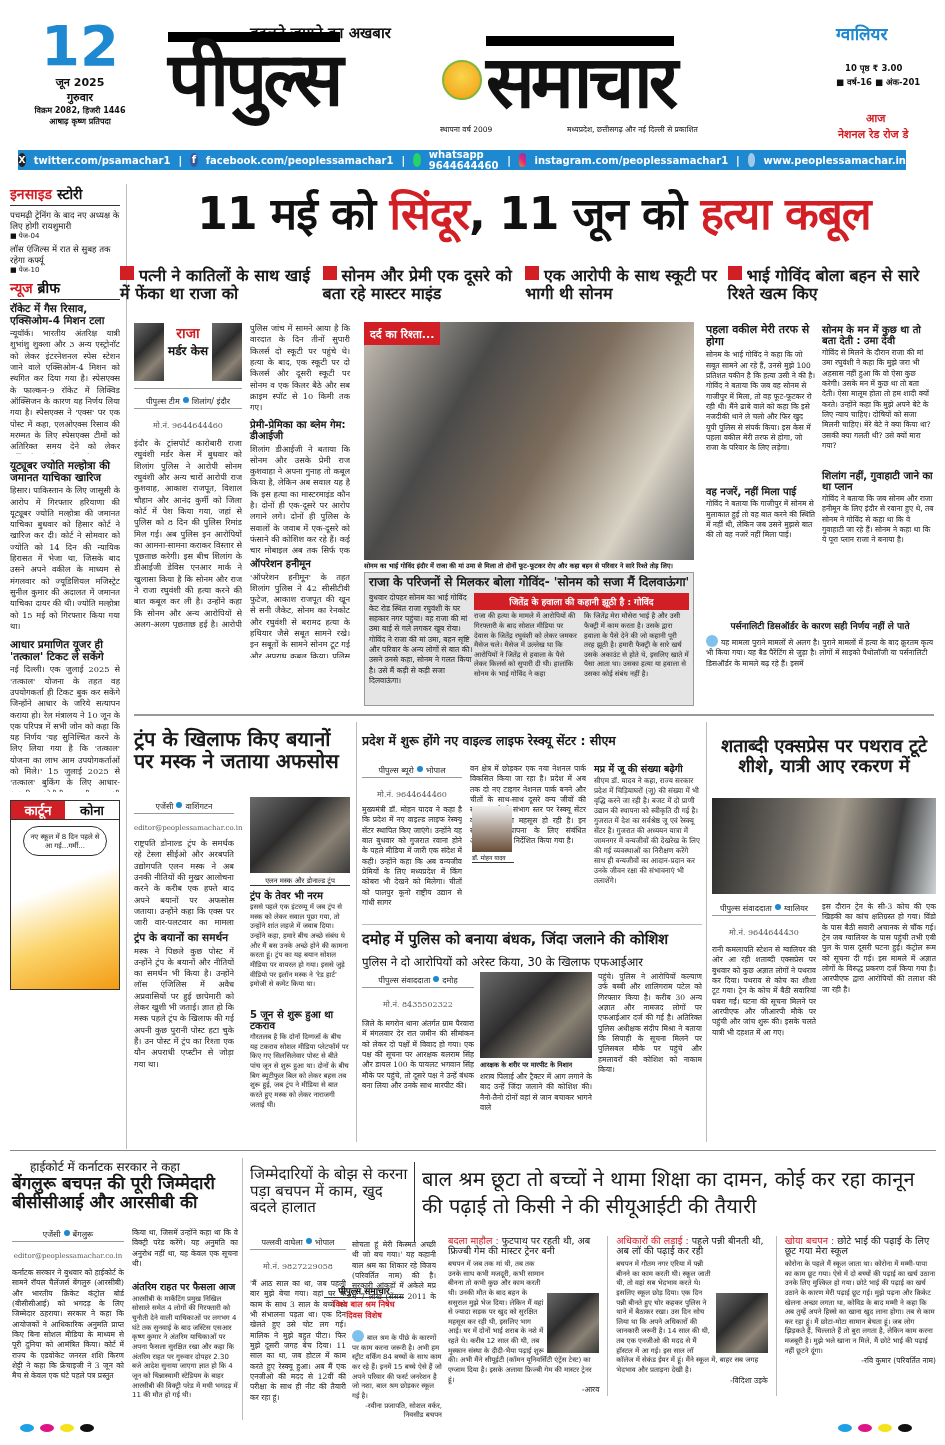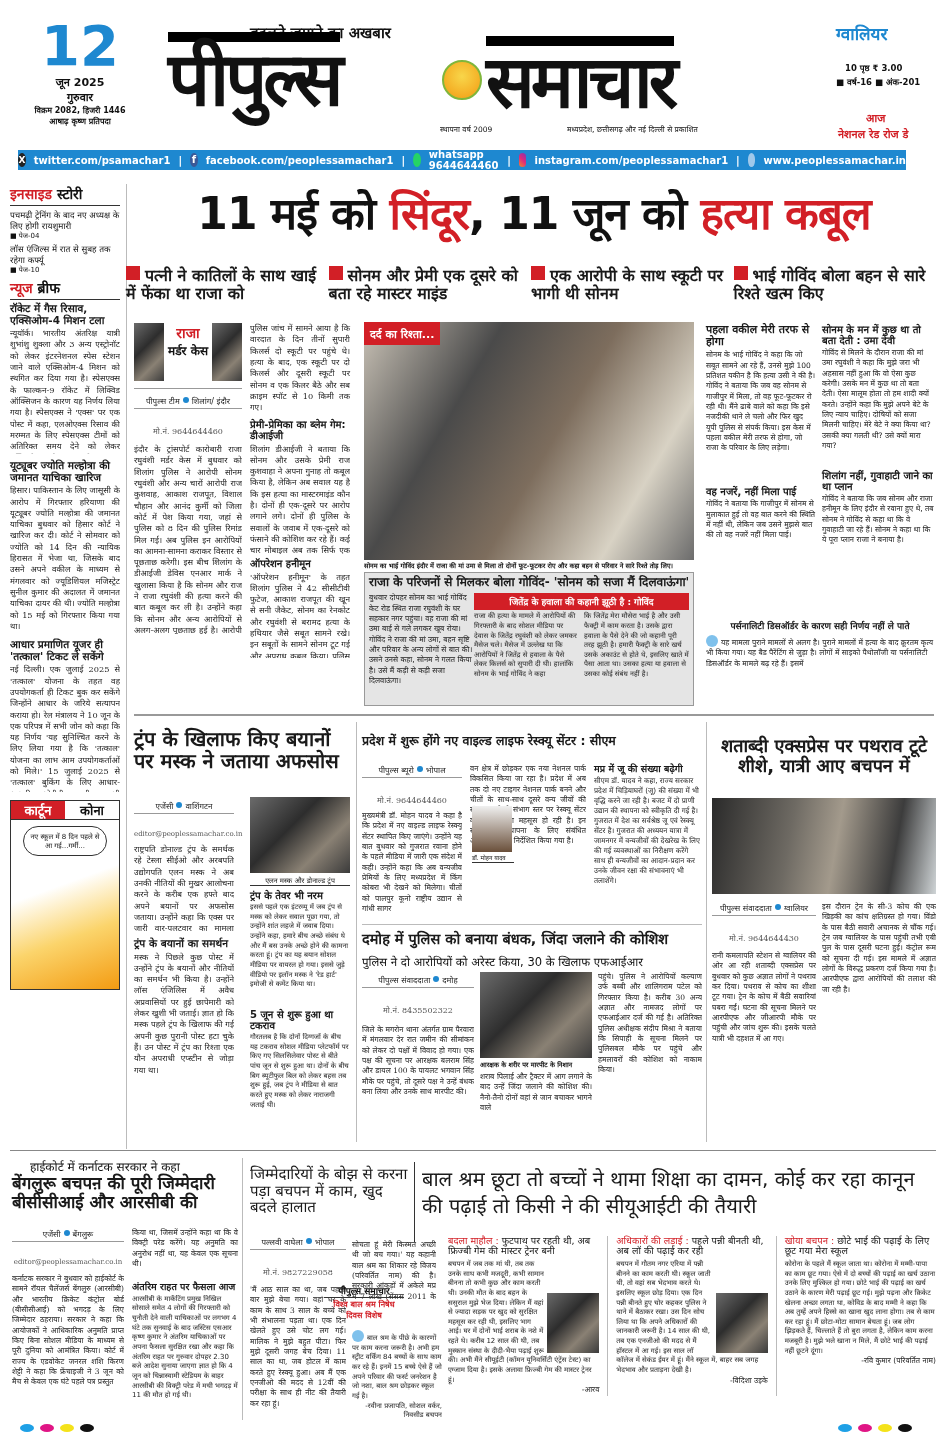--- a/index.html
+++ b/index.html
@@ -4,21 +4,21 @@
 <style>
 *{box-sizing:border-box;margin:0;padding:0}
 body{width:945px;height:1445px;background:#fff;font-family:"DejaVu Sans",sans-serif;color:#111;overflow:hidden;position:relative}
 .abs{position:absolute}
 .hd{font-family:"DejaVu Sans",sans-serif;font-weight:bold;color:#1a1a1a;line-height:1.1}
 .bd{font-family:"DejaVu Serif",serif;font-size:8.2px;line-height:1.38;color:#222;text-align:justify}
 .bd2{font-family:"DejaVu Sans",sans-serif;font-size:8px;line-height:1.38;color:#222}
 .red{color:#d21f26}
 .sq{display:inline-block;width:14px;height:14px;background:#d21f26;margin-right:5px;vertical-align:1px}
 .by{font-size:8px;text-align:center;color:#222;font-family:"DejaVu Sans",sans-serif}
-.mo{font-size:8px;text-align:center;color:#555;font-family:"DejaVu Serif",serif;border-top:1px solid #999;padding-top:16px;margin-top:2px}
+.mo{font-size:8px;text-align:center;color:#555;font-family:"DejaVu Serif",serif;border-top:1px solid #999;padding-top:10px;margin-top:2px}
 .dot{display:inline-block;width:6px;height:6px;border-radius:50%;background:#1e88d0;margin:0 3px;vertical-align:1px}
 .photo{background:linear-gradient(135deg,#6b6b6b,#2d2d2d 40%,#8a8174 70%,#3b3b3b)}
 .rule{background:#999;height:2px}
 .vr{width:1px;background:#bbb}
 .cap{font-size:7.5px;color:#111;font-family:"DejaVu Sans",sans-serif}
 </style>
 </head>
 <body>
 
 <div class="abs" style="left:0;top:0;width:945px;height:148px">
@@ -88,21 +88,21 @@
       <div style="flex:1;background:#fff;font:bold 13px 'DejaVu Sans',sans-serif;text-align:center">कोना</div>
     </div>
     <div style="margin:6px 12px;border:1px solid #333;border-radius:30px;font:7px 'DejaVu Sans',sans-serif;padding:5px;text-align:center;background:#fff">नए स्कूल में 8 दिन पहले से आ गई...गर्मी...</div>
   </div>
 </div>
 <div class="abs vr" style="left:126px;top:184px;height:965px"></div>
 
 <div class="abs" style="left:134px;top:190px;width:800px;font:bold 44px 'DejaVu Sans',sans-serif;letter-spacing:-1px;text-align:center;line-height:1.1">
   <span>11 मई को </span><span class="red">सिंदूर</span><span>, 11 जून को </span><span class="red">हत्या कबूल</span>
 </div>
-<div class="abs" style="left:126px;top:266px;width:800px;display:flex;gap:10px">
+<div class="abs" style="left:120px;top:266px;width:800px;display:flex;gap:10px">
   <div class="hd" style="flex:1;font-size:16px"><span class="sq"></span><span>पत्नी ने कातिलों के साथ खाई में फेंका था राजा को</span></div>
   <div class="hd" style="flex:1;font-size:16px"><span class="sq"></span><span>सोनम और प्रेमी एक दूसरे को बता रहे मास्टर माइंड</span></div>
   <div class="hd" style="flex:1;font-size:16px"><span class="sq"></span><span>एक आरोपी के साथ स्कूटी पर भागी थी सोनम</span></div>
   <div class="hd" style="flex:1;font-size:16px"><span class="sq"></span><span>भाई गोविंद बोला बहन से सारे रिश्ते खत्म किए</span></div>
 </div>
 
 <div class="abs" style="left:134px;top:323px;width:108px">
   <div style="display:flex;height:58px;gap:2px">
     <div class="photo" style="width:30px;height:58px"></div>
     <div style="flex:1;text-align:center;line-height:1.05">
@@ -204,21 +204,21 @@
   <div class="by"><span>पीपुल्स संवाददाता</span><span class="dot"></span><span>दमोह</span></div>
   <div class="mo">मो.नं. 8435502322</div>
   <div class="bd" style="margin-top:10px;height:102px;overflow:hidden;font-size:7.5px">जिले के मगरोन थाना अंतर्गत ग्राम पैरवारा में मंगलवार देर रात जमीन की सीमांकन को लेकर दो पक्षों में विवाद हो गया। एक पक्ष की सूचना पर आरक्षक बलराम सिंह और डायल 100 के पायलट भगवान सिंह मौके पर पहुंचे, तो दूसरे पक्ष ने उन्हें बंधक बना लिया और उनके साथ मारपीट की।</div>
 </div>
 <div class="abs photo" style="left:480px;top:972px;width:112px;height:86px"></div>
 <div class="abs cap" style="left:480px;top:1060px;width:112px;font-size:6.5px;font-weight:bold;white-space:nowrap;overflow:hidden">आरक्षक के शरीर पर मारपीट के निशान</div>
 <div class="abs bd" style="left:480px;top:1072px;width:112px;height:60px;overflow:hidden;font-size:7.5px">शराब पिलाई और ट्रैक्टर में आग लगाने के बाद उन्हें जिंदा जलाने की कोशिश की। नैनो-तैनो दोनों वहां से जान बचाकर भागने वाले</div>
 <div class="abs bd" style="left:598px;top:972px;width:104px;height:165px;overflow:hidden;font-size:7.5px">पहुंचे। पुलिस ने आरोपियों कल्याण उर्फ बब्बी और शालिगराम पटेल को गिरफ्तार किया है। करीब 30 अन्य अज्ञात और नामजद लोगों पर एफआईआर दर्ज की गई है। अतिरिक्त पुलिस अधीक्षक संदीप मिश्रा ने बताया कि सिपाही के सूचना मिलने पर पुलिसबल मौके पर पहुंचे और हमलावरों की कोशिश को नाकाम किया।</div>
 <div class="abs vr" style="left:706px;top:722px;height:420px"></div>
 
-<div class="abs hd" style="left:712px;top:736px;width:224px;font-size:18px;text-align:center">शताब्दी एक्सप्रेस पर पथराव टूटे शीशे, यात्री आए बचपन में</div>
+<div class="abs hd" style="left:712px;top:736px;width:224px;font-size:18px;text-align:center">शताब्दी एक्सप्रेस पर पथराव टूटे शीशे, यात्री आए रकरण में</div>
 <div class="abs photo" style="left:712px;top:798px;width:224px;height:96px;background:linear-gradient(100deg,#2a2a2a,#6e6a63 35%,#a39a8c 55%,#3c3c3c 80%,#cfd4d6)"></div>
 <div class="abs" style="left:712px;top:902px;width:104px">
   <div class="by"><span>पीपुल्स संवाददाता</span><span class="dot"></span><span>ग्वालियर</span></div>
   <div class="mo">मो.नं. 9644644430</div>
   <div class="bd" style="margin-top:8px;height:204px;overflow:hidden;font-size:7.5px">रानी कमलापति स्टेशन से ग्वालियर की ओर आ रही शताब्दी एक्सप्रेस पर बुधवार को कुछ अज्ञात लोगों ने पथराव कर दिया। पथराव से कोच का शीशा टूट गया। ट्रेन के कोच में बैठी सवारियां घबरा गईं। घटना की सूचना मिलने पर आरपीएफ और जीआरपी मौके पर पहुंची और जांच शुरू की। इसके चलते यात्री भी दहशत में आ गए।</div>
 </div>
 <div class="abs bd" style="left:822px;top:902px;width:114px;height:240px;overflow:hidden;font-size:7.5px">इस दौरान ट्रेन के सी-3 कोच की एक खिड़की का कांच क्षतिग्रस्त हो गया। विंडो के पास बैठी सवारी अचानक से चौंक गई। ट्रेन जब ग्वालियर के पास पहुंची तभी एबी पुल के पास दूसरी घटना हुई। कंट्रोल रूम को सूचना दी गई। इस मामले में अज्ञात लोगों के विरुद्ध प्रकरण दर्ज किया गया है। आरपीएफ द्वारा आरोपियों की तलाश की जा रही है।</div>
 
 <div class="abs rule" style="left:10px;top:1150px;width:926px;height:1px;background:#888"></div>
 

